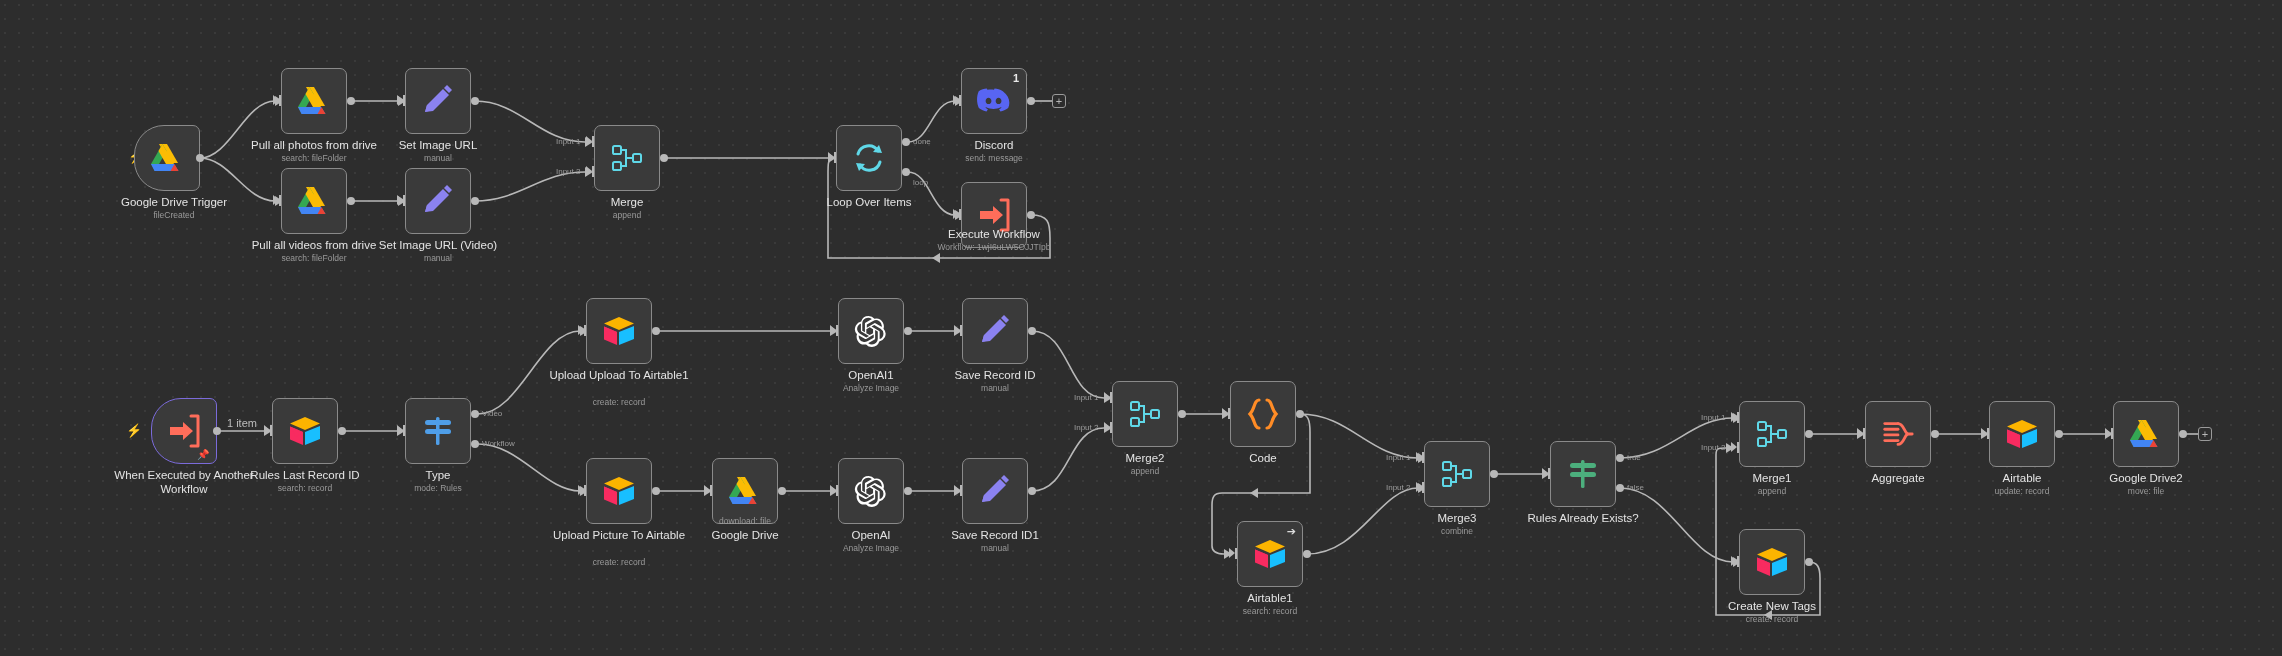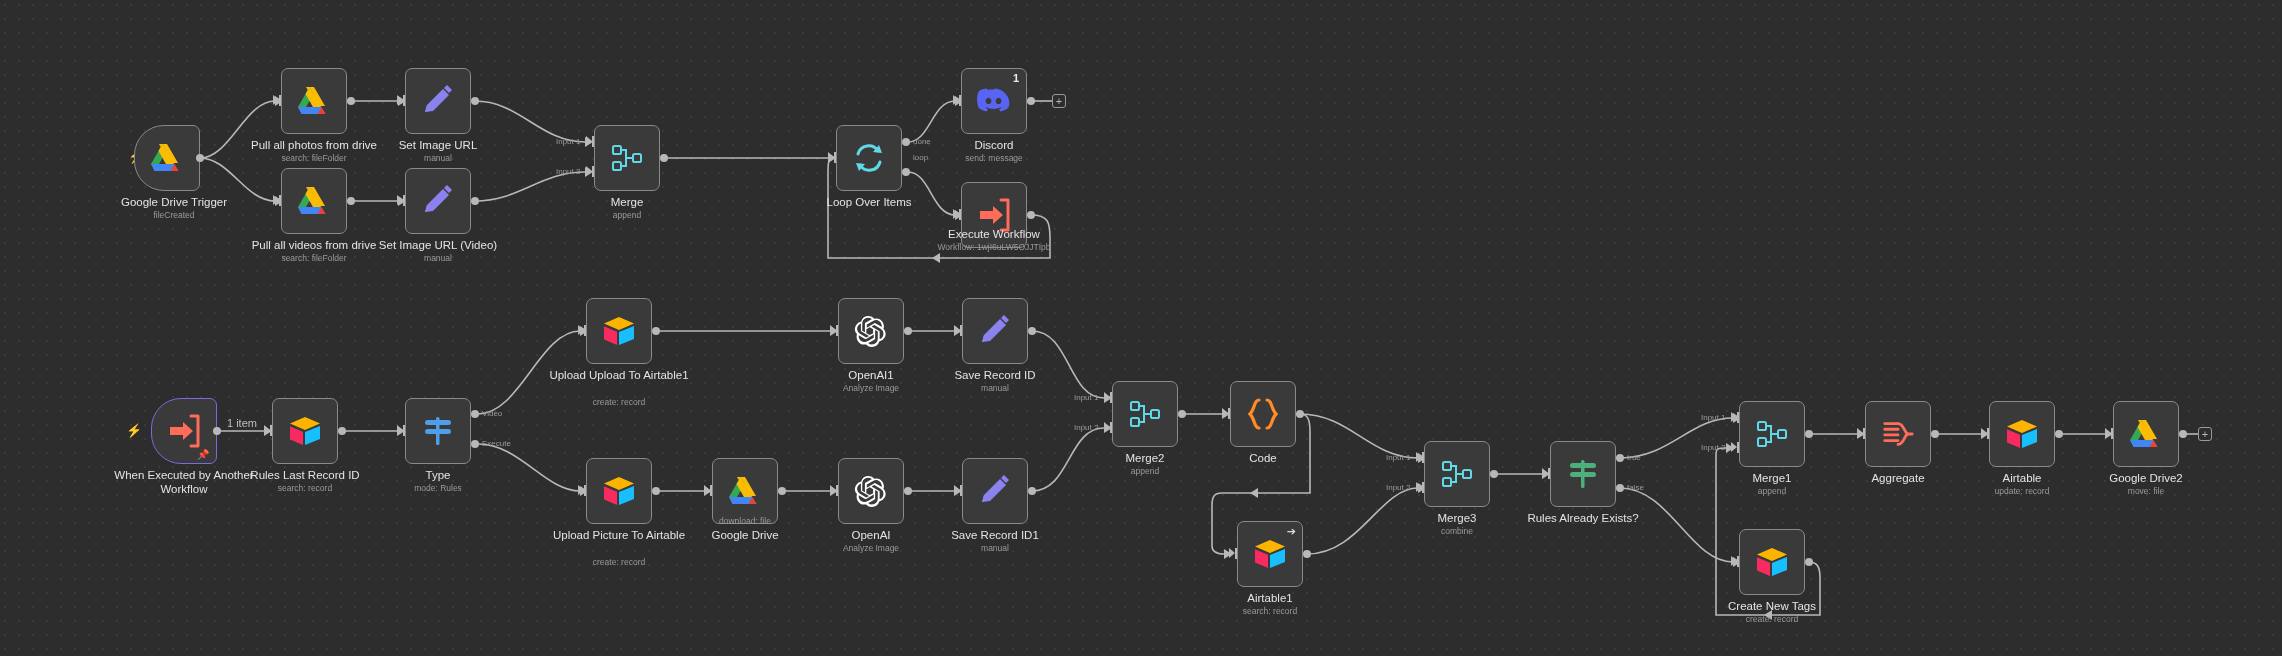--- a/index.html
+++ b/index.html
@@ -356,21 +356,21 @@
 
 <div class="inarrow" style="left:828px; top:152px;"></div>
 <div class="node" style="left:836px; top:125px;">
   <svg class="ico" viewBox="0 0 34 34">
       <use href="#g-loop"></use>
     </svg>
 </div>
 <div class="outdot" style="left:902px; top:138px;"></div>
 <div class="portlabel" style="left:913px; top:137px;">done</div>
 <div class="outdot" style="left:902px; top:168px;"></div>
-<div class="portlabel" style="left:913px; top:153px;text-align:center;">loop</div>
+<div class="portlabel" style="left:913px; top:178px;text-align:center;">loop</div>
 <div class="label" style="left:789px; top:196px; width:160px;">Loop Over Items</div>
 
 <div class="inarrow" style="left:953px; top:95px;"></div>
 <div class="node" style="left:961px; top:68px;">
   <svg class="ico" viewBox="0 0 34 34">
       <use href="#g-discord"></use>
     </svg>
   <span class="badge-num">1</span>
 </div>
 <div class="outdot" style="left:1027px; top:97px;"></div>
@@ -411,21 +411,21 @@
 
 <div class="inarrow" style="left:397px; top:425px;"></div>
 <div class="node" style="left:405px; top:398px;">
   <svg class="ico" viewBox="0 0 34 34">
       <use href="#g-switch"></use>
     </svg>
 </div>
 <div class="outdot" style="left:471px; top:410px;"></div>
 <div class="portlabel" style="left:482px; top:409px;">Video</div>
 <div class="outdot" style="left:471px; top:440px;"></div>
-<div class="portlabel" style="left:482px; top:439px;">Execute</div>
+<div class="portlabel" style="left:482px; top:439px;">Workflow</div>
 <div class="label" style="left:358px; top:469px; width:160px;">Type</div>
 <div class="sublabel" style="left:358px; top:483px; width:160px;">mode: Rules</div>
 
 <div class="inarrow" style="left:578px; top:325px;"></div>
 <div class="node" style="left:586px; top:298px;">
   <svg class="ico" viewBox="0 0 34 34">
       <use href="#g-airtable"></use>
     </svg>
 </div>
 <div class="outdot" style="left:652px; top:327px;"></div>

